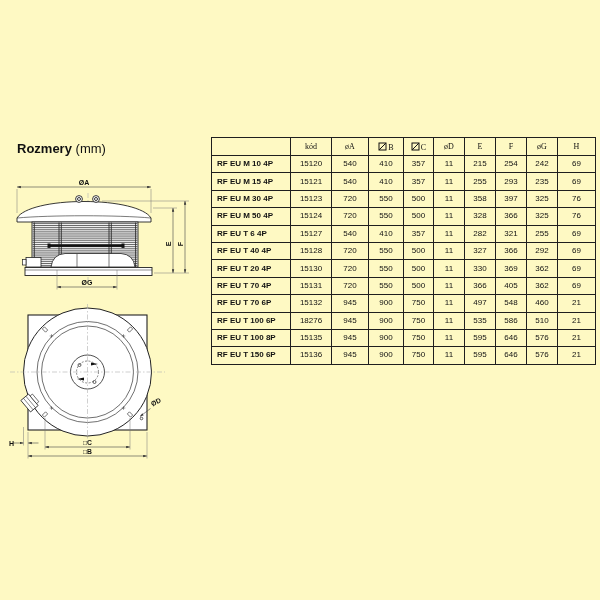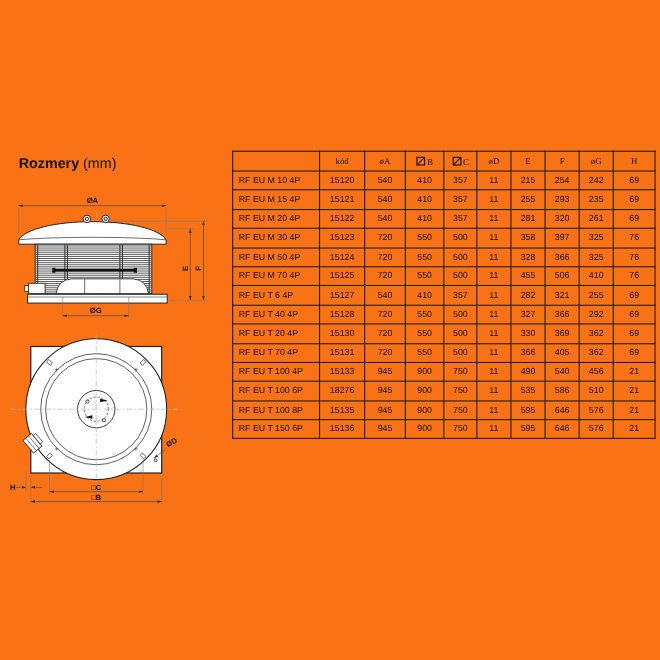--- a/index.html
+++ b/index.html
@@ -1,36 +1,36 @@
 <!DOCTYPE html>
 <html><head>
 <meta charset="utf-8">
 <style>
   html,body { margin:0; padding:0; background:#fff; }
   .canvas {
-    position:relative; width:600px; height:600px; background:#f97316;
+    position:relative; width:600px; height:600px; background:#fef9c3;
     font-family:"Liberation Sans", sans-serif; color:#111; overflow:hidden;
   }
   .title { position:absolute; left:17px; top:141px; font-size:13px; white-space:nowrap; }
   .title .b { font-weight:bold; }
   svg.drawing { position:absolute; left:5px; top:175px; }
   .lbl { font-family:"Liberation Sans", sans-serif; font-size:7px; font-weight:bold; fill:#111; }
   .lbl2 { font-family:"Liberation Sans", sans-serif; font-size:6.8px; font-weight:bold; fill:#111; }
   table.dims {
     position:absolute; left:211px; top:137px; width:384px;
     border-collapse:collapse; table-layout:fixed;
   }
   table.dims th, table.dims td {
     border:1px solid #1f1f1f; font-size:8px; font-weight:normal;
     text-align:center; vertical-align:middle; padding:0; height:16.4px;
     line-height:1; color:#111; overflow:hidden; white-space:nowrap;
   }
   table.dims thead th { height:17px;font-family:Liberation Serif, serif; }
   table.dims td.name, table.dims th.name { text-align:left; padding-left:5px; }
-  table.dims td.name { font-weight:normal; }
+  table.dims td.name { font-weight:bold; }
   table.dims th .sqd { vertical-align:-1px; margin-right:1px; }
 </style>
 </head>
 <body>
 
 <div class="canvas">
 
   <div class="title">
     <span class="b">Rozmery</span>
     <span>(mm)</span>
@@ -230,32 +230,20 @@
           <td>540</td>
           <td>410</td>
           <td>357</td>
           <td>11</td>
           <td>255</td>
           <td>293</td>
           <td>235</td>
           <td>69</td>
         </tr>
         <tr>
-          <td class="name">RF EU M 20 4P</td>
-          <td>15122</td>
-          <td>540</td>
-          <td>410</td>
-          <td>357</td>
-          <td>11</td>
-          <td>281</td>
-          <td>320</td>
-          <td>261</td>
-          <td>69</td>
-        </tr>
-        <tr>
           <td class="name">RF EU M 30 4P</td>
           <td>15123</td>
           <td>720</td>
           <td>550</td>
           <td>500</td>
           <td>11</td>
           <td>358</td>
           <td>397</td>
           <td>325</td>
           <td>76</td>
@@ -263,32 +251,20 @@
         <tr>
           <td class="name">RF EU M 50 4P</td>
           <td>15124</td>
           <td>720</td>
           <td>550</td>
           <td>500</td>
           <td>11</td>
           <td>328</td>
           <td>366</td>
           <td>325</td>
-          <td>76</td>
-        </tr>
-        <tr>
-          <td class="name">RF EU M 70 4P</td>
-          <td>15125</td>
-          <td>720</td>
-          <td>550</td>
-          <td>500</td>
-          <td>11</td>
-          <td>455</td>
-          <td>506</td>
-          <td>410</td>
           <td>76</td>
         </tr>
         <tr>
           <td class="name">RF EU T 6 4P</td>
           <td>15127</td>
           <td>540</td>
           <td>410</td>
           <td>357</td>
           <td>11</td>
           <td>282</td>
@@ -326,29 +302,29 @@
           <td>720</td>
           <td>550</td>
           <td>500</td>
           <td>11</td>
           <td>366</td>
           <td>405</td>
           <td>362</td>
           <td>69</td>
         </tr>
         <tr>
-          <td class="name">RF EU T 100 4P</td>
-          <td>15133</td>
+          <td class="name">RF EU T 70 6P</td>
+          <td>15132</td>
           <td>945</td>
           <td>900</td>
           <td>750</td>
           <td>11</td>
-          <td>490</td>
-          <td>540</td>
-          <td>456</td>
+          <td>497</td>
+          <td>548</td>
+          <td>460</td>
           <td>21</td>
         </tr>
         <tr>
           <td class="name">RF EU T 100 6P</td>
           <td>18276</td>
           <td>945</td>
           <td>900</td>
           <td>750</td>
           <td>11</td>
           <td>535</td>

